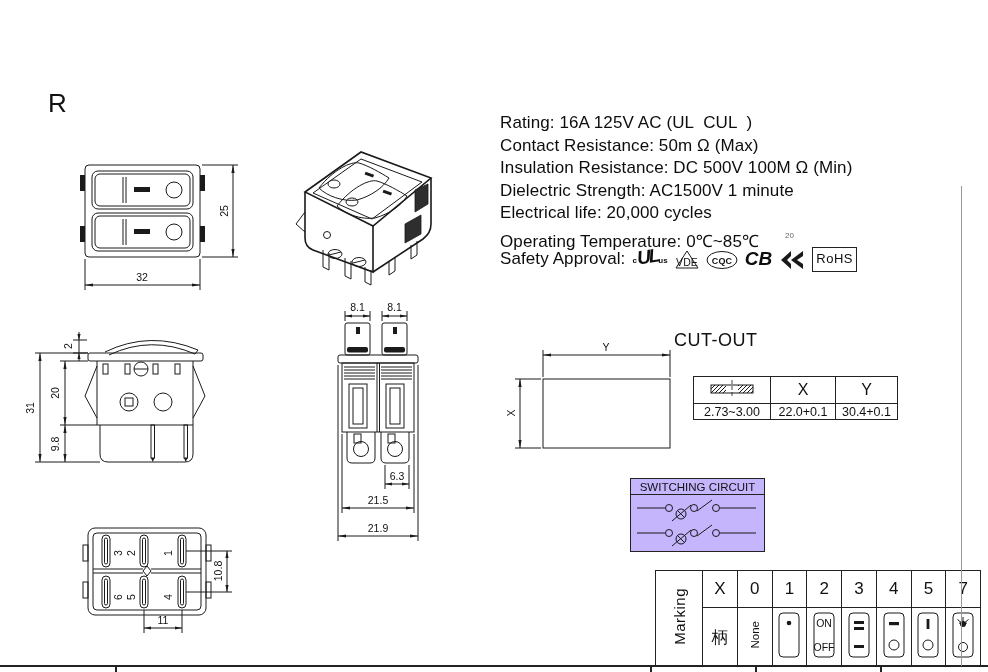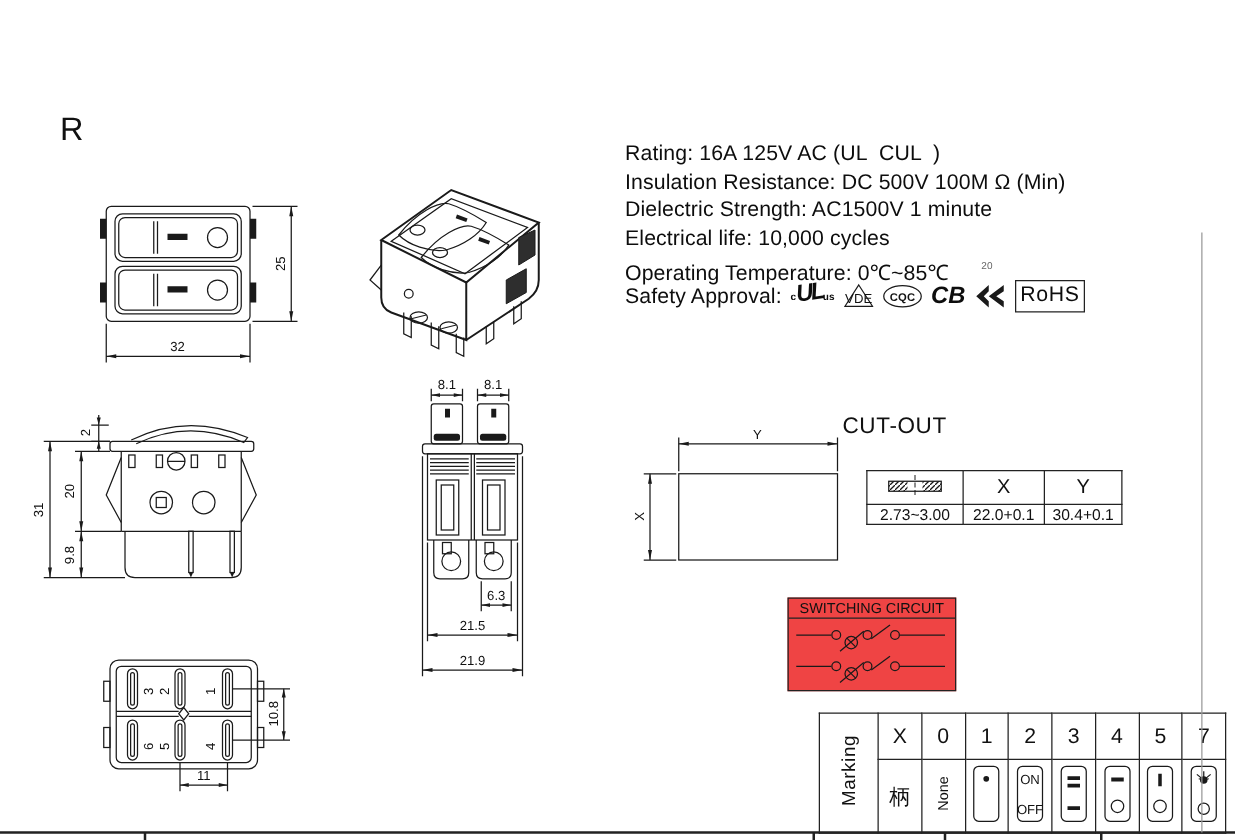--- a/index.html
+++ b/index.html
@@ -8,27 +8,27 @@
   .abs{position:absolute;}
   .rev{font-size:26px;color:#111;}
   .spec{font-size:17px;line-height:22.6px;letter-spacing:.1px;color:#0d0d0d;}
   .spec-line{white-space:pre;height:22.6px;}
   .indent{padding-left:64px;}
   .sup10{font-size:8px;color:#666;vertical-align:9px;padding-left:26px;}
   .safety-row{display:flex;align-items:center;gap:7px;height:24px;}
   .ul-mark{font-weight:bold;font-style:italic;font-size:19px;letter-spacing:-2px;transform:rotate(-8deg);display:inline-block;}
   .ul-sub{font-size:8px;font-weight:bold;}
   .cb-mark{font-weight:bold;font-style:italic;font-size:19px;letter-spacing:0px;}
-  .rohs-box{border:1.5px solid #222;font-size:17px;padding:0 3px 1px 3px;letter-spacing:.5px;}
+  .rohs-box{border:1.5px solid #222;font-size:13px;padding:0 3px 1px 3px;letter-spacing:.5px;}
   .cutout-title{font-size:18px;letter-spacing:.5px;}
   table{border-collapse:collapse;}
   .cut-table{table-layout:fixed;font-size:12.5px;}
   .cut-table td,.cut-table th{border:1.4px solid #222;text-align:center;padding:0;font-weight:normal;overflow:hidden;white-space:nowrap;}
   .cut-table .hd{font-size:16px;}
-  .circuit-box{border:1.4px solid #222;background:#ef4444;}
+  .circuit-box{border:1.4px solid #222;background:#c4b5fd;}
   .circuit-title{font-size:11.5px;text-align:center;border-bottom:1.4px solid #222;padding:2px 0 1px 0;white-space:nowrap;}
   .mark-table{table-layout:fixed;font-size:17px;}
   .mark-table td{border:1.6px solid #222;text-align:center;padding:0;overflow:hidden;}
   .rot{writing-mode:vertical-rl;transform:rotate(180deg);display:inline-block;}
   .mark-label{font-size:15px;letter-spacing:.5px;}
   .none-label{font-size:11.5px;}
   .hline{background:#222;}
   .vline{background:#999;}
   .tick{background:#222;}
   .ln{fill:none;stroke:#1a1a1a;stroke-width:1;}
@@ -117,23 +117,24 @@
       <path class="ln" d="M30,110 L30,127 L36,130 L36,113"></path>
       <path class="ln" d="M52,118 L52,136 L58,139 L58,121"></path>
       <path class="ln" d="M72,127 L72,142 L78,145 L78,130"></path>
       <path class="ln" d="M96,121 L96,135 L102,131 L102,117"></path>
       <path class="ln" d="M118,105 L118,119 L124,115 L124,101"></path>
     </g>
   </svg>
 
   <div class="abs spec" style="left:500px;top:112px;width:470px;">
     <div class="spec-line">Rating: 16A 125V AC (UL  CUL  )</div>
+    <div class="spec-line">Contact Resistance: 50m Ω (Max)</div>
     <div class="spec-line">Insulation Resistance: DC 500V 100M Ω (Min)</div>
     <div class="spec-line">Dielectric Strength: AC1500V 1 minute</div>
-    <div class="spec-line">Electrical life: 10,000 cycles</div>
+    <div class="spec-line">Electrical life: 20,000 cycles</div>
     <div class="spec-line"><span>Operating Temperature: 0℃~85℃</span><span class="sup10">20</span></div>
     <div class="safety-row">
       <span>Safety Approval:</span>
       <span><span class="ul-sub">c</span><span class="ul-mark">UL</span><span class="ul-sub">us</span></span>
       <svg width="24" height="22">
         <path class="ln" d="M12,2 L23,19 L1,19 Z" stroke-width="1.4"></path>
         <text class="dt" x="12" y="16.5" text-anchor="middle" font-size="6.5">VDE</text>
       </svg>
       <svg width="32" height="20">
         <ellipse class="ln" cx="16" cy="10" rx="15" ry="8.5" stroke-width="1.6"></ellipse>

